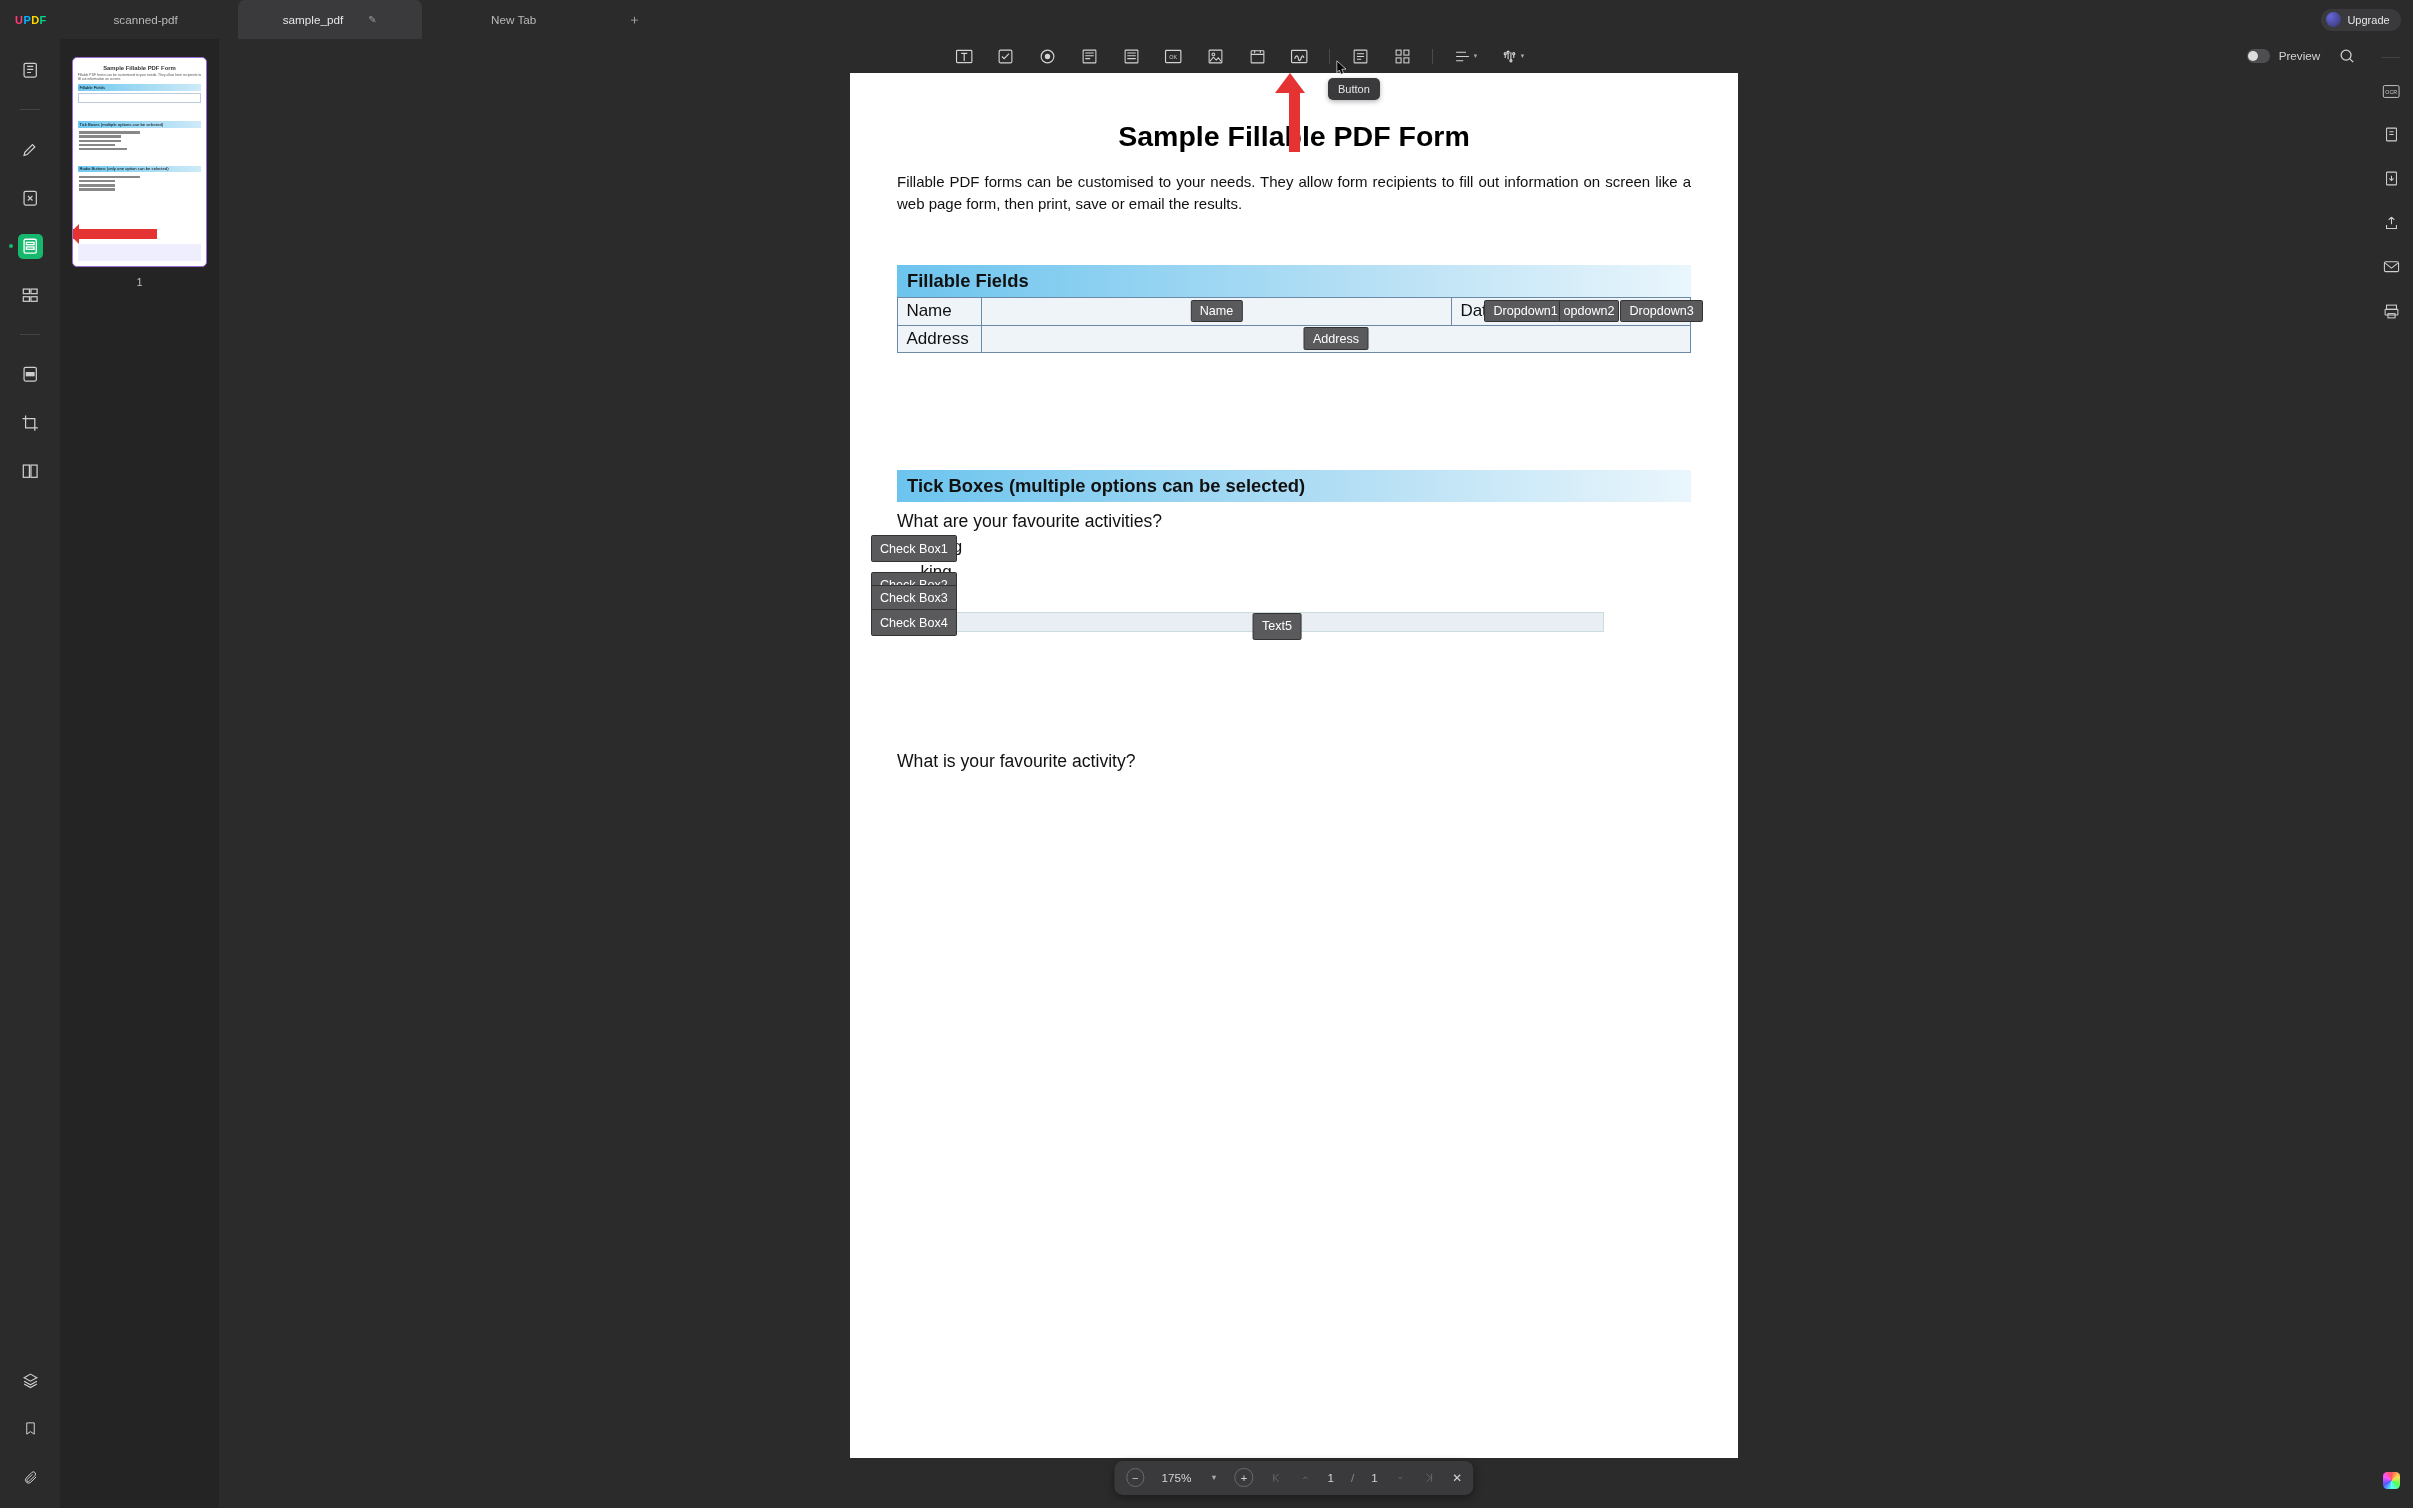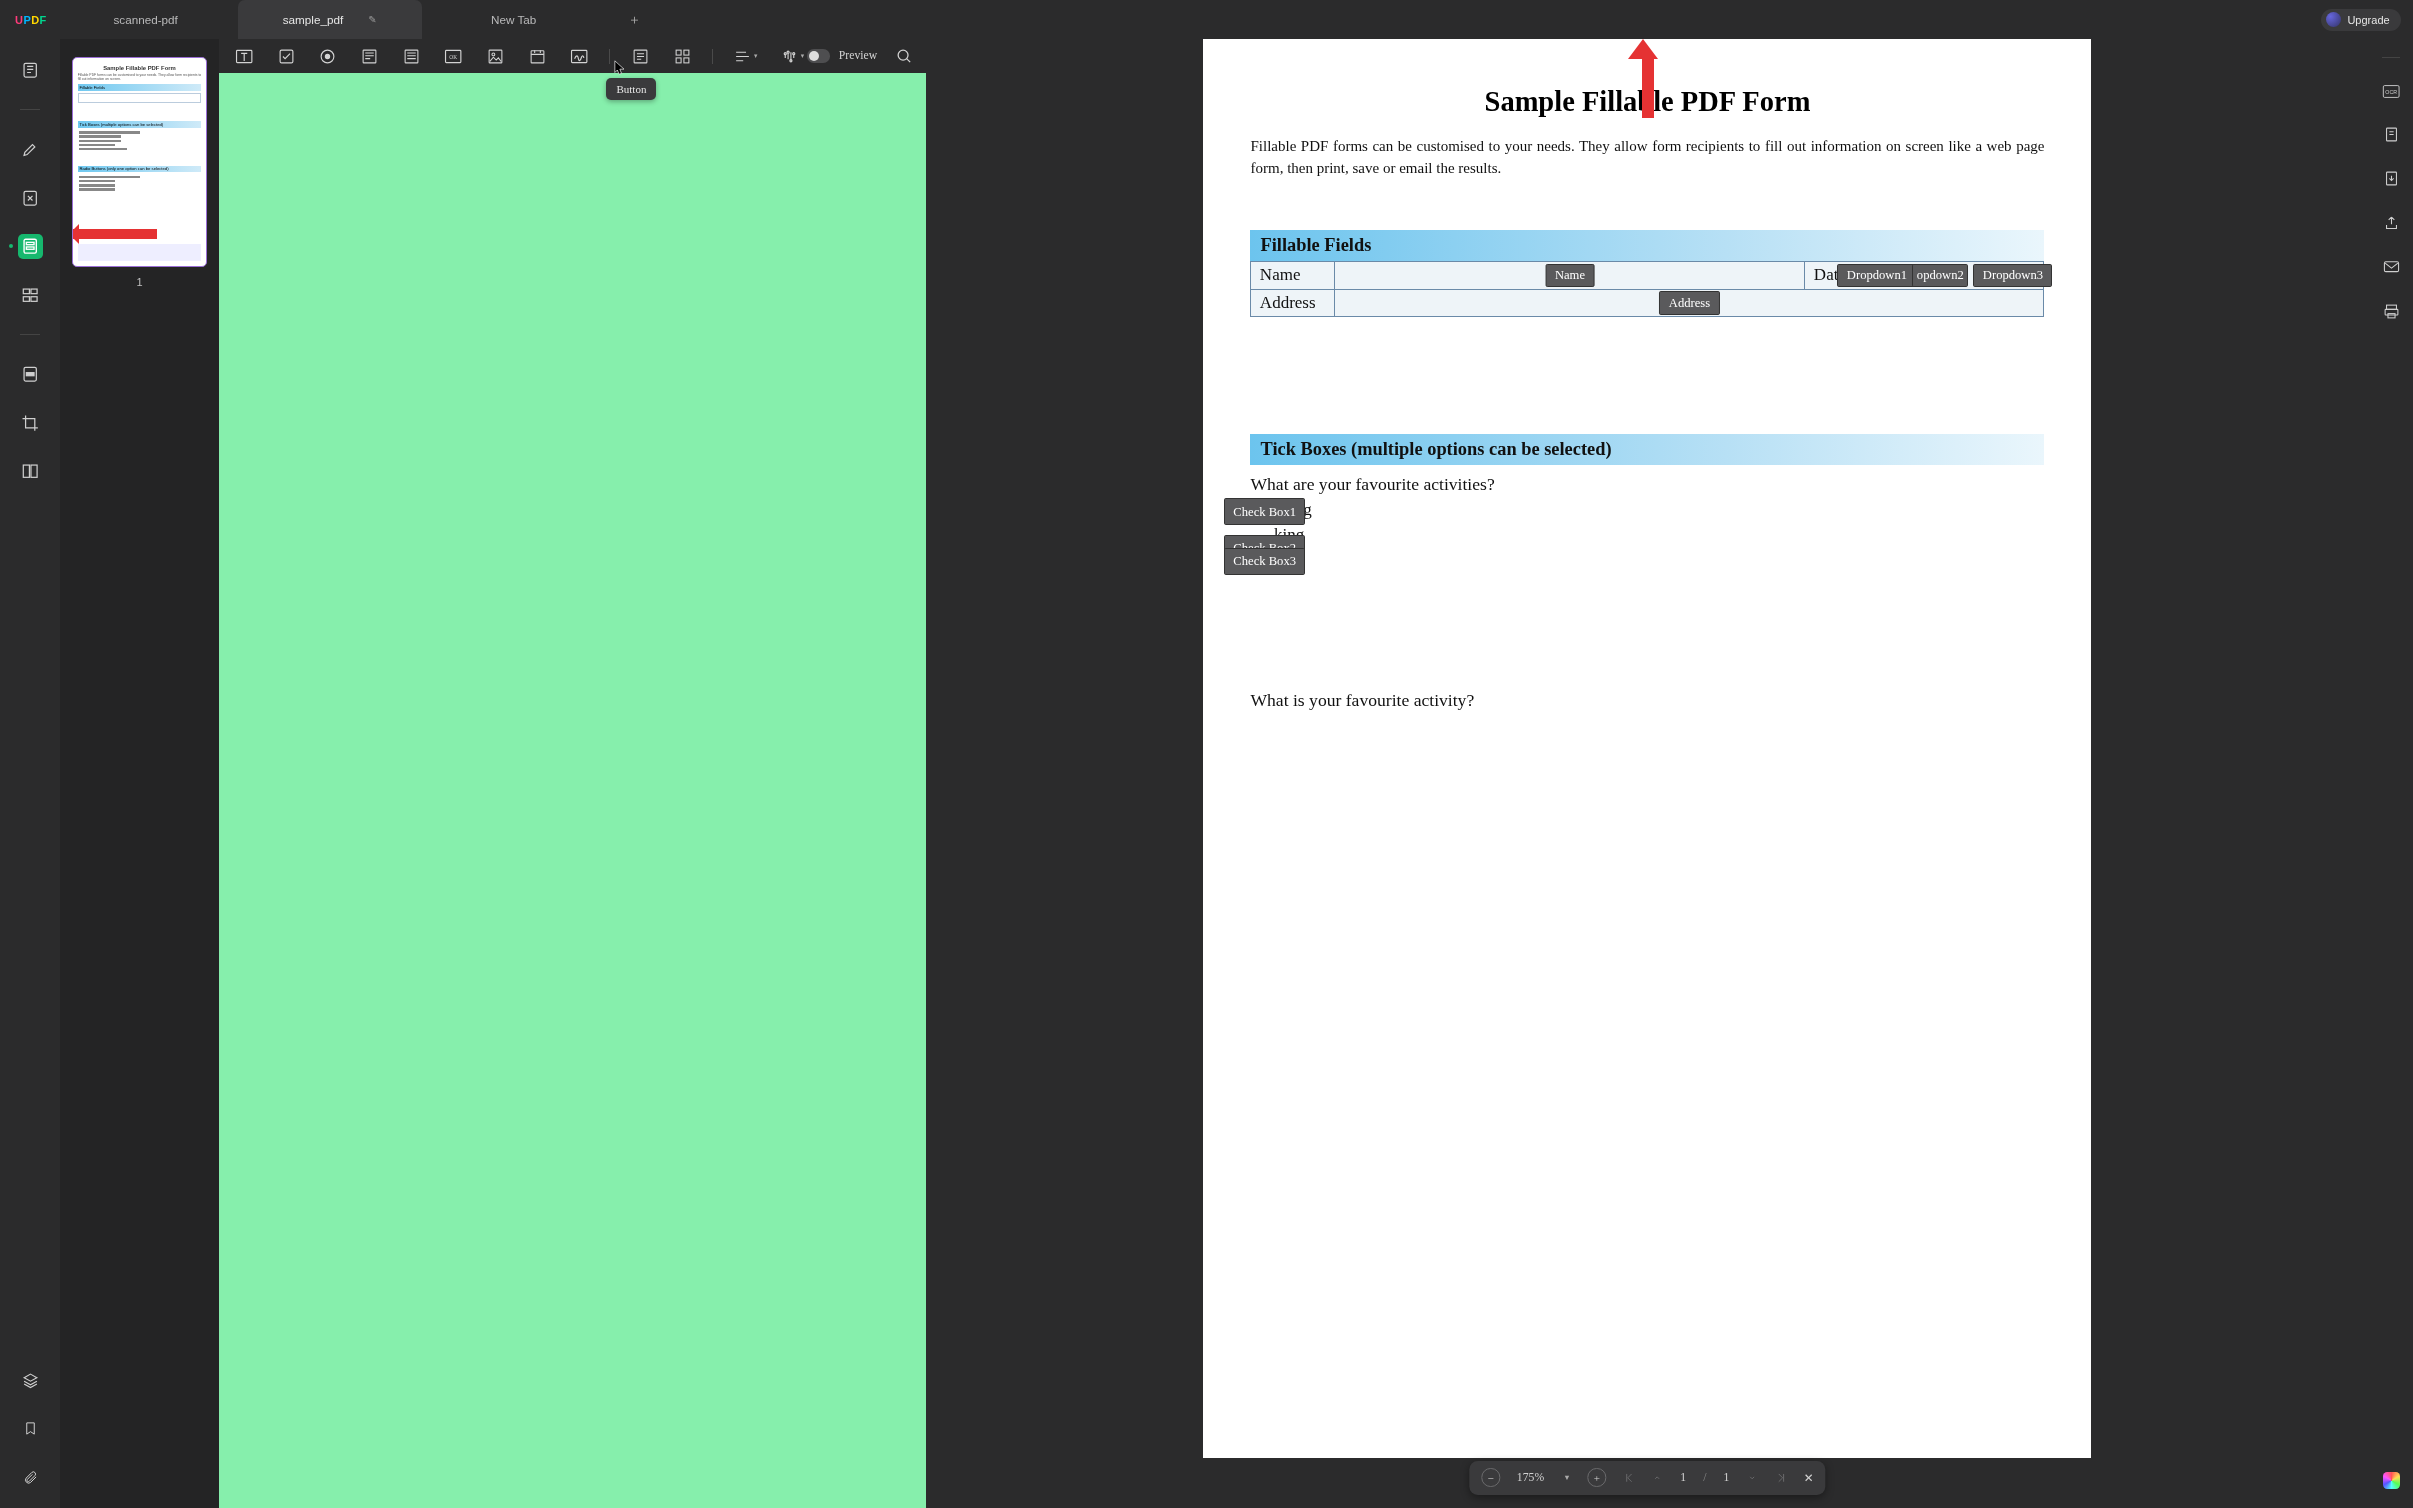--- a/index.html
+++ b/index.html
@@ -36,21 +36,21 @@
 .thumb-card .mini-title { font-size: 5.9px; font-weight: 700; text-align: center; margin-top: 6.7px; color: #333; }
 .thumb-card .mini-bar { height: 6.7px; background: linear-gradient(90deg,#6fc8f0,#cfeaf8); margin: 3.4px 5px 1.7px; font-size: 4.2px; padding: 0.8px 1.7px; }
 .thumb-card .mini-table { height: 10px; border: 0.4px solid #bcd; margin: 0 5px; }
 .thumb-card .mini-lines { margin: 3.4px 6.7px; }
 .thumb-card .mini-line { height: 2.5px; background: #888; margin: 1.7px 0; }
 .thumb-card .red-arrow-bar { position: absolute; top: 171px; left: 0; width: 84px; height: 10px; background: #e53233; }
 .thumb-card .red-arrow-bar::before { content:""; position:absolute; left:-13.4px; top:-5px; border:10px solid transparent; border-right-color:#e53233; }
 .thumb-card .mini-foot { position:absolute; bottom:5px; left:5px; right:5px; height:17px; background:#eef; }
 .thumb-num { text-align: center; color: #c0c0c0; font-size: 11px; margin-top: 8.4px; }
 
-.center-wrap { flex: 1; display: flex; flex-direction: row; background: #86efac; font-family: Liberation Serif, serif; }
+.center-wrap { flex: 1; display: flex; flex-direction: column; background: #86efac; }
 .topbar { height: 34px; background: #2b2b2c; display: flex; align-items: center; padding: 0 13.4px; position: relative; }
 .topbar .tools { display: flex; gap: 18.4px; margin: 0 auto; align-items: center; }
 .topbar .tool { width: 23.5px; height: 23.5px; display: flex; align-items: center; justify-content: center; color: #d3d3d3; border-radius: 3.4px; }
 .topbar .divider { width: 0.8px; height: 15px; background: #4a4a4a; }
 .topbar .right { display: flex; align-items: center; gap: 18.4px; }
 .preview-toggle { display: flex; align-items: center; gap: 8.4px; color: #d3d3d3; font-size: 11.7px; }
 .switch { width: 23.5px; height: 13.4px; background: #4e4e50; border-radius: 6.7px; position: relative; }
 .switch::after { content:""; position:absolute; left:1.7px; top:1.7px; width:10px; height:10px; border-radius:50%; background:#ddd; }
 .search-icon { color: #d3d3d3; }
 
@@ -374,20 +374,26 @@
         <div class="opts" style="position:relative;">
           <div class="opt-row"><span>ading</span>
             <span class="field-overlay" style="left:-50px;top:0;">Check Box1</span>
           </div>
           <div class="opt-row"><span>king</span>
             <span class="field-overlay" style="left:-50px;top:0;margin-top:12px;">Check Box2</span>
           </div>
           <div class="opt-row"><span>sic</span>
             <span class="field-overlay" style="left:-50px;top:0;">Check Box3</span>
           </div>
+          <div class="opt-row"><span>er:</span>
+            <span class="field-overlay" style="left:-50px;top:0;">Check Box4</span>
+            <span class="othertxt">
+              <span class="field-overlay text5">Text5</span>
+            </span>
+          </div>
         </div>
 
         <div style="height:109px;"></div>
         <div class="q">What is your favourite activity?</div>
       </div>
 
       <div class="zoombar">
         <div class="zbtn">−</div>
         <div class="zoomval">
             <span>175%</span>

